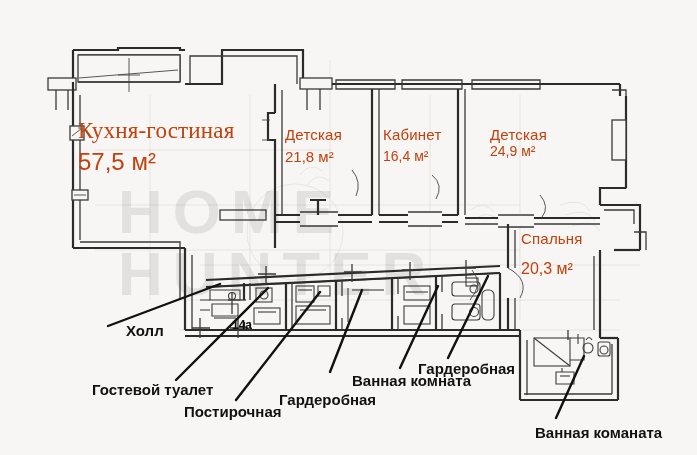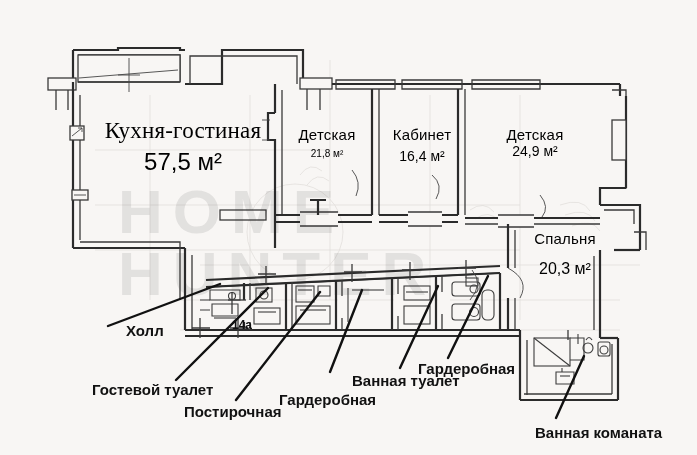--- a/index.html
+++ b/index.html
@@ -16,22 +16,21 @@
     font-family: "Liberation Sans", sans-serif;
   }
   #plan-svg {
     position: absolute;
     left: 0; top: 0;
     width: 697px;
     height: 455px;
   }
   .room-label {
     position: absolute;
-    text-align: center;
-    color: #000000;
+    color: #c2410c;
     white-space: nowrap;
     user-select: none;
   }
   .room-name {
     display: block;
     font-family: "Liberation Serif", serif;
     letter-spacing: 0.2px;
   }
   .room-area {
     display: block;
@@ -305,21 +304,21 @@
   <div class="watermark" style="left:118px; top:176px; font-size:62px;">HOME</div>
   <div class="watermark" style="left:118px; top:238px; font-size:62px;">HUNTER</div>
 
   <div class="room-label serif-name" style="left:78px; top:118px; width:210px;">
     <span class="room-name" style="font-size:23px;">Кухня-гостиная</span>
     <span class="room-area" style="font-size:24px; margin-top:4px;">57,5 м²</span>
   </div>
 
   <div class="room-label sans-name" style="left:285px; top:126px; width:84px;">
     <span class="room-name" style="font-size:15px;">Детская</span>
-    <span class="room-area" style="font-size:10px; margin-top:5px;">21,8 м²</span>
+    <span class="room-area" style="font-size:15px; margin-top:5px;">21,8 м²</span>
   </div>
 
   <div class="room-label sans-name" style="left:383px; top:126px; width:78px;">
     <span class="room-name" style="font-size:15px;">Кабинет</span>
     <span class="room-area" style="font-size:14px; margin-top:5px;">16,4 м²</span>
   </div>
 
   <div class="room-label sans-name" style="left:490px; top:126px; width:90px;">
     <span class="room-name" style="font-size:15px;">Детская</span>
     <span class="room-area" style="font-size:14px; ">24,9 м²</span>
@@ -333,19 +332,19 @@
   <div class="callout-label" style="left:232px; top:318px; font-size:12px; font-weight:700;">14a</div>
 
   <div class="callout-label" style="left:84px; top:322px; font-size:15px;margin-left:42px;">Холл</div>
 
   <div class="callout-label" style="left:184px; top:403px; font-size:15px;">Постирочная</div>
 
   <div class="callout-label" style="left:92px; top:381px; font-size:15px;">Гостевой туалет</div>
 
   <div class="callout-label" style="left:279px; top:391px; font-size:15px;">Гардеробная</div>
 
-  <div class="callout-label" style="left:352px; top:372px; font-size:15px;">Ванная туалет</div>
+  <div class="callout-label" style="left:352px; top:372px; font-size:15px;">Ванная комната</div>
 
   <div class="callout-label" style="left:418px; top:360px; font-size:15px;">Гардеробная</div>
 
   <div class="callout-label" style="left:535px; top:424px; font-size:15px;">Ванная команата</div>
 
 </div>
 
 </body></html>

